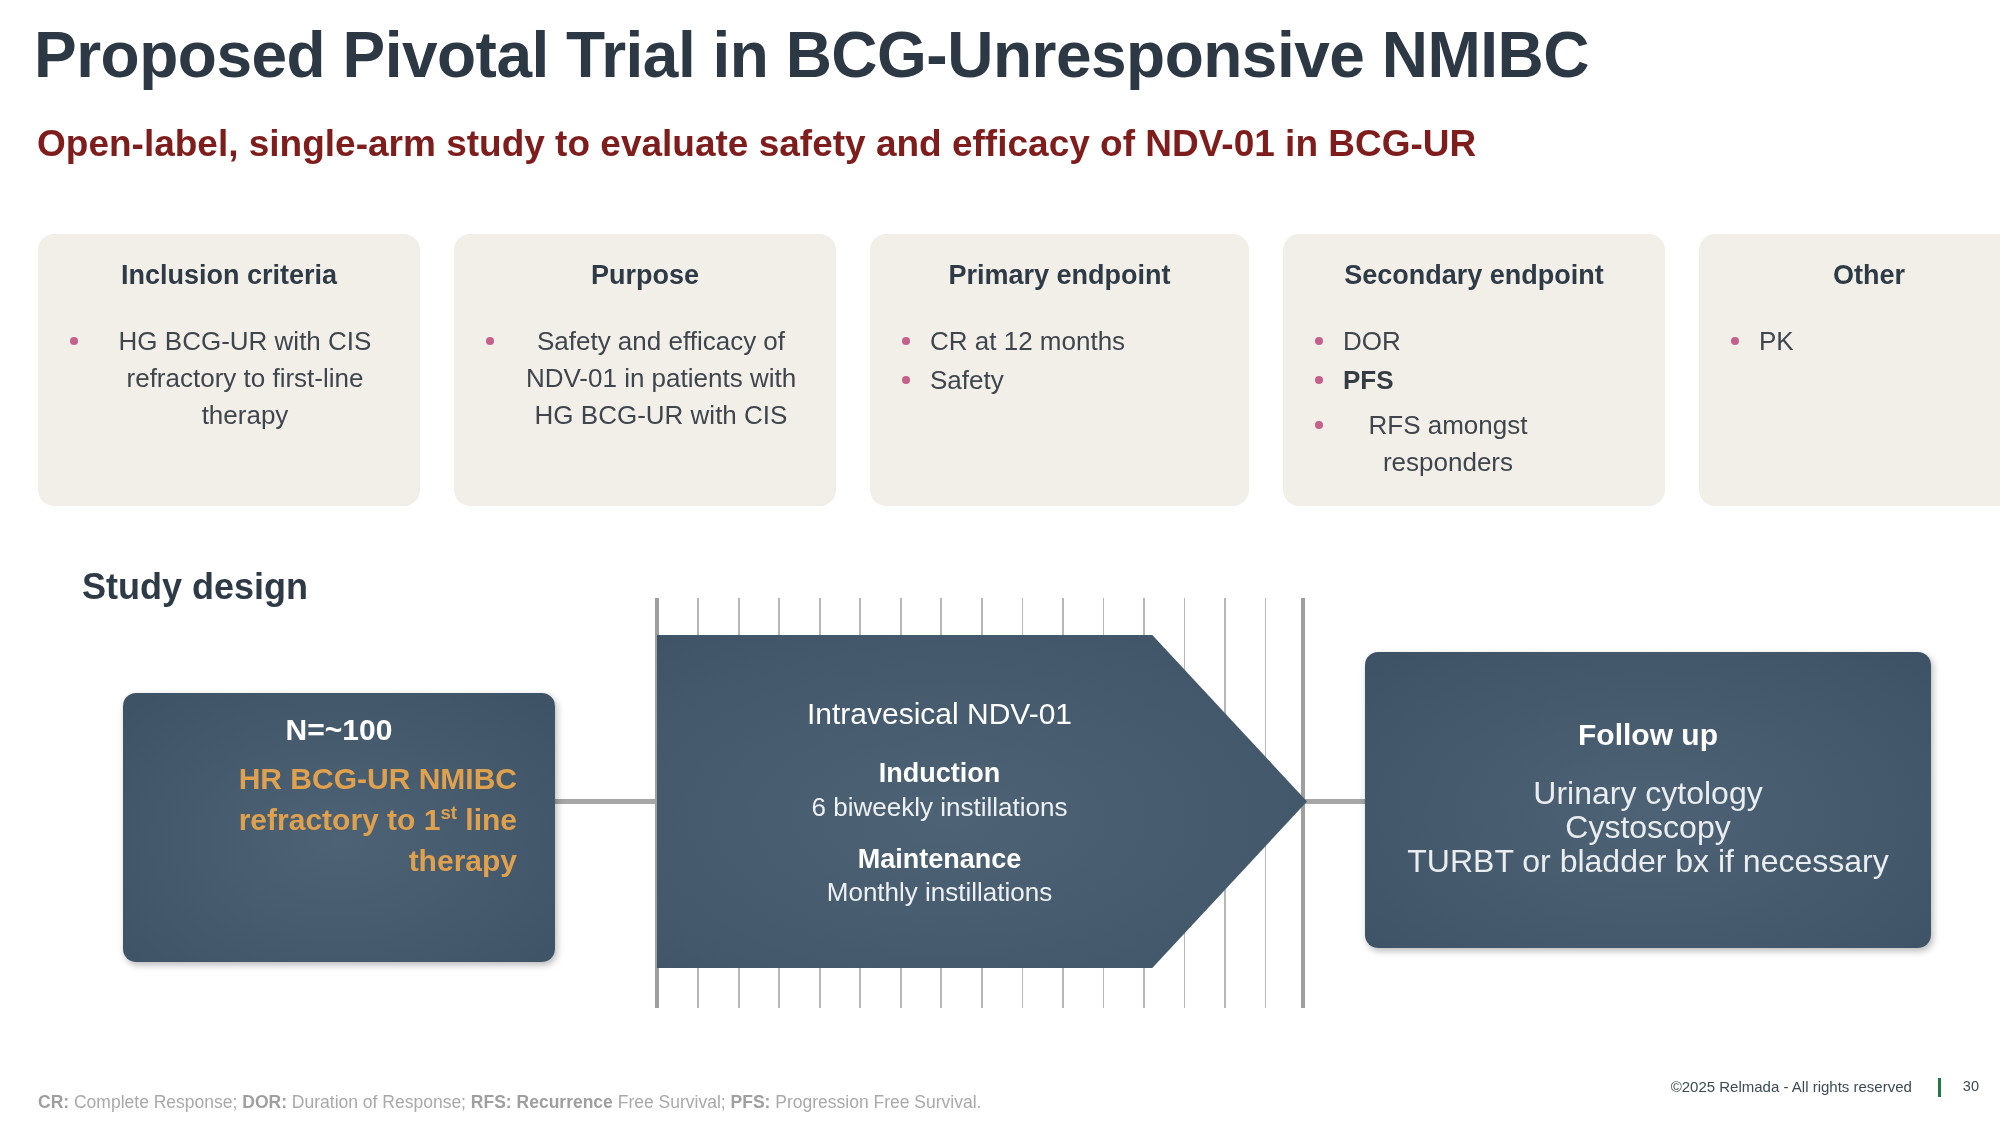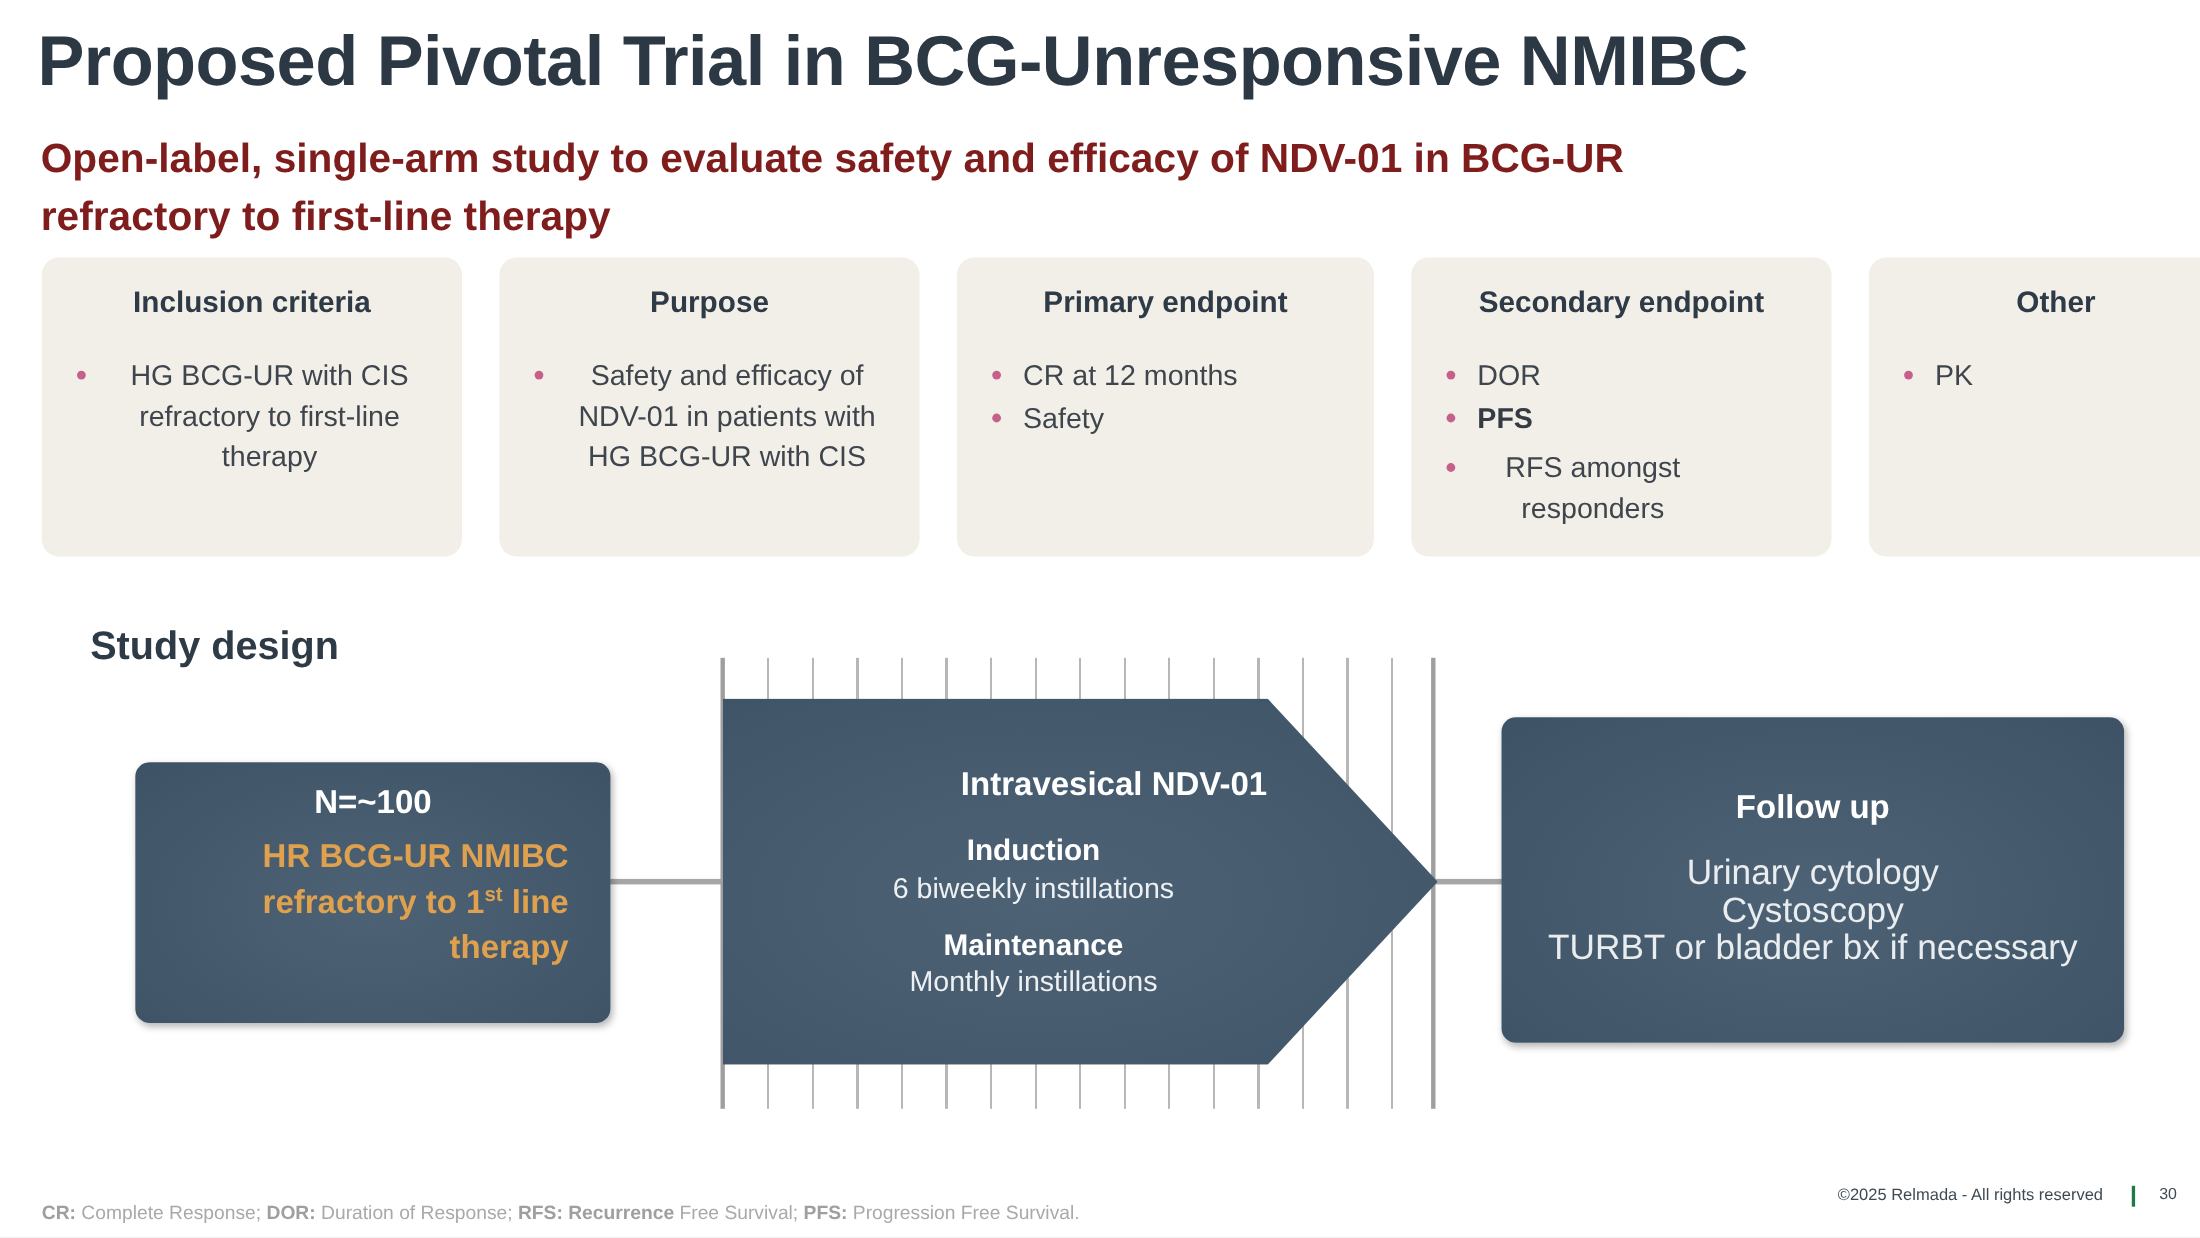--- a/index.html
+++ b/index.html
@@ -52,37 +52,37 @@
   }
   .connector{position:absolute;height:5px;background:#a6a6a6;z-index:0;}
   .connector.left{left:553px;top:799px;width:104px;}
   .connector.right{left:1305px;top:799px;width:64px;}
   .slatebox{
     background:radial-gradient(ellipse at 50% 55%, #4d6274 0%, #44586b 65%, #3e5265 100%);
     border-radius:13px;color:#ffffff;text-align:center;box-sizing:border-box;
     box-shadow:2px 3px 7px rgba(0,0,0,0.28);
   }
   .pop-box{
-    position:absolute;left:123px;top:693px;width:432px;height:237px;z-index:2;
+    position:absolute;left:123px;top:693px;width:432px;height:269px;z-index:2;
     padding:20px 38px 0 38px;
   }
   .pop-n{font-size:30px;font-weight:700;color:#ffffff;margin-bottom:12px;}
   .pop-desc{font-size:30px;font-weight:700;color:#dfa14e;line-height:1.36;text-align:right;}
   .pop-desc sup{font-size:0.62em;}
   .arrow{
     position:absolute;left:657px;top:635px;width:650px;height:333px;z-index:2;
     background:radial-gradient(ellipse at 45% 55%, #4d6274 0%, #44586b 70%, #3e5265 100%);
     -webkit-clip-path:polygon(0% 0%,76.2% 0%,100% 50%,76.2% 100%,0% 100%);
     clip-path:polygon(0% 0%,76.2% 0%,100% 50%,76.2% 100%,0% 100%);
   }
   .arrow-inner{
     position:absolute;left:70px;top:0;width:425px;height:100%;
     text-align:center;color:#ffffff;padding-top:62px;box-sizing:border-box;
   }
-  .arrow-title{font-size:30px;font-weight:700;margin-bottom:26px;text-align:right;}
+  .arrow-title{font-size:30px;font-weight:400;margin-bottom:26px;}
   .phase-label{font-size:27px;font-weight:700;line-height:1.25;}
   .phase-detail{font-size:26px;font-weight:400;color:#eef1f4;line-height:1.3;margin-bottom:18px;}
   .follow-box{
     position:absolute;left:1365px;top:652px;width:566px;height:296px;z-index:2;
     padding-top:66px;
   }
   .follow-title{font-size:30px;font-weight:700;margin-bottom:24px;}
   .follow-line{font-size:32px;font-weight:400;color:#e9edf0;line-height:34px;}
   
   .footer-abbr{
@@ -97,21 +97,20 @@
   .page-number{font-size:14.5px;color:#3d4a54;}
 </style>
 </head>
 <body>
 
 <div class="slide">
 
   <div class="title">Proposed Pivotal Trial in BCG-Unresponsive NMIBC</div>
   <div class="subtitle">
     <div>Open-label, single-arm study to evaluate safety and efficacy of NDV-01 in BCG-UR</div>
-    <div>refractory to first-line therapy</div>
   </div>
 
   <div class="cards">
 
     <div class="card">
       <h3>Inclusion criteria</h3>
       <div class="bullet">
         <span class="dot"></span>
         <span class="btxt">HG BCG-UR with CIS refractory to first-line therapy</span>
       </div>

